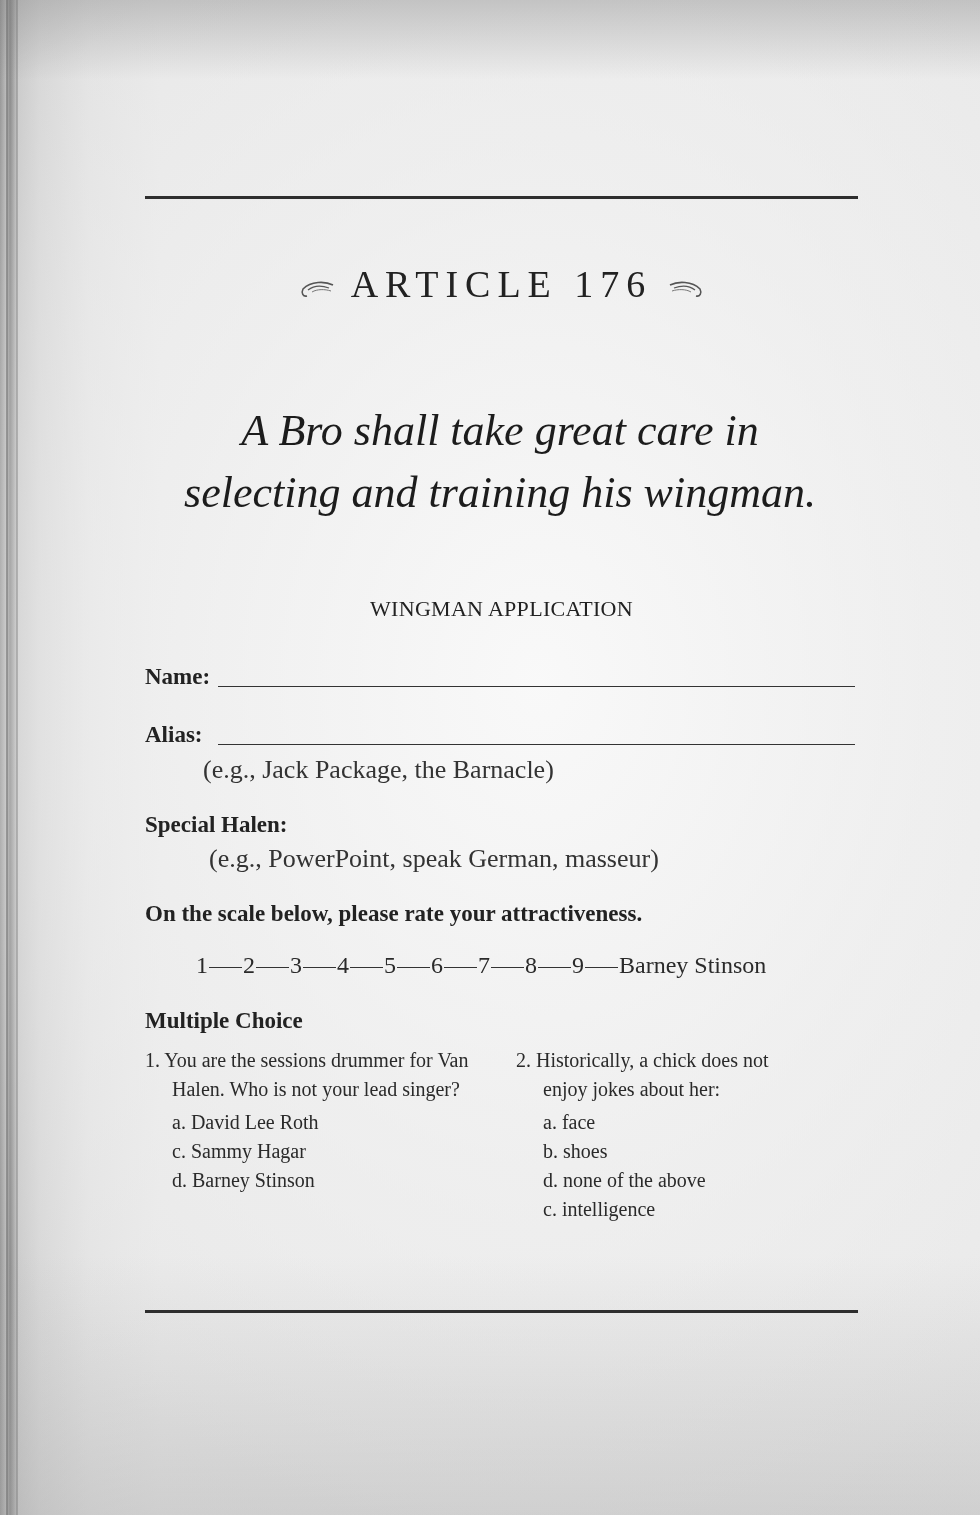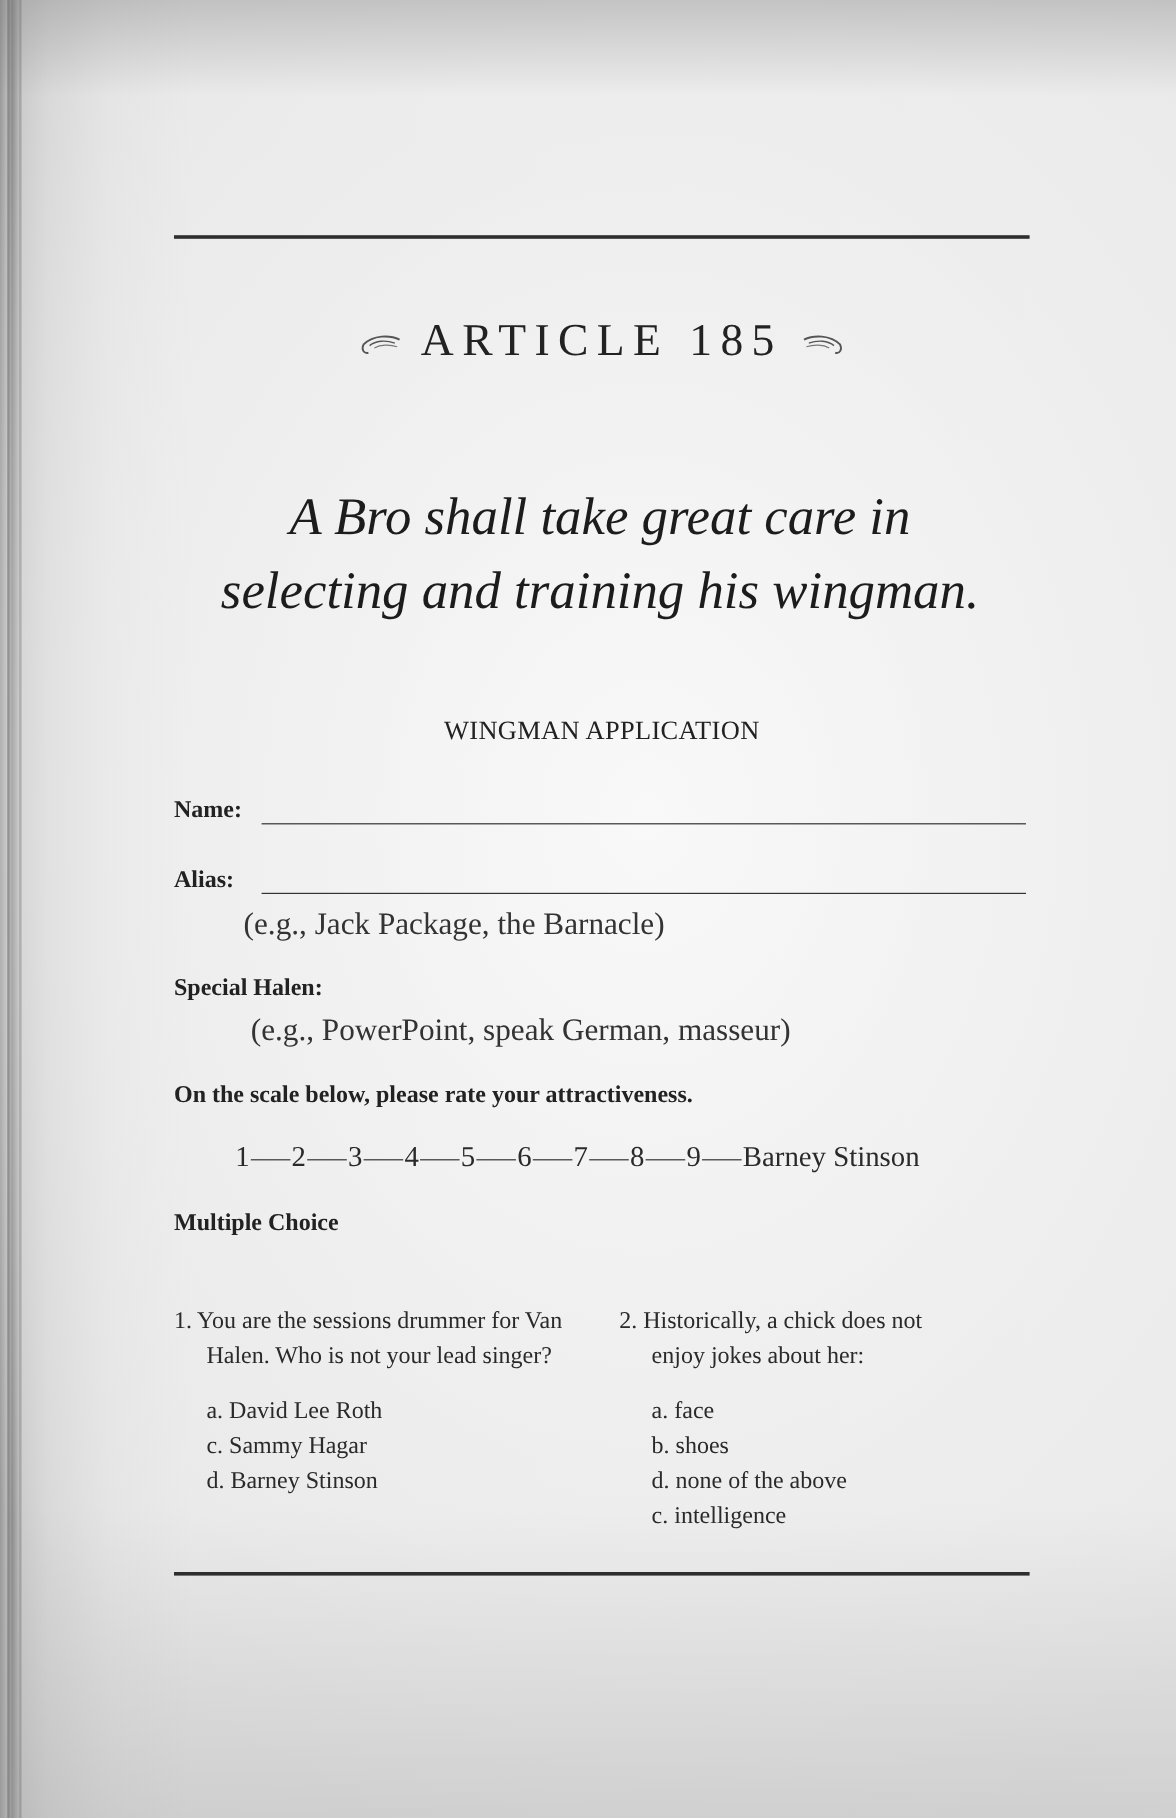--- a/index.html
+++ b/index.html
@@ -31,46 +31,46 @@
     }
     .article-head .flourish { display: inline-block; vertical-align: middle; margin: 0 14px; color: #555; }
     .subtitle {
       position: absolute; top: 400px; left: 0; width: 1000px; text-align: center;
       font-style: italic; font-size: 44px; line-height: 62px; color: #1c1c1c;
     }
     .form-title {
       position: absolute; top: 596px; left: 0; width: 1003px; text-align: center;
       font-size: 22px; letter-spacing: .3px; color: #222;
     }
-    .lbl { position: absolute; font-size: 20px; font-weight: bold; color: #222; }
+    .lbl { position: absolute; font-size: 23px; font-weight: bold; color: #222; }
     .field-line { position: absolute; left: 218px; width: 637px; height: 1px; background: #333; }
     .hint { position: absolute; font-size: 26px; color: #333; }
     .scale { position: absolute; top: 952px; left: 196px; font-size: 24px; color: #2a2a2a; white-space: nowrap; }
     .scale .dash { display: inline-block; width: 33px; height: 1px; background: #333; vertical-align: middle; margin: 0 1px; }
     .q { position: absolute; font-size: 20px; line-height: 29px; color: #2a2a2a; }
-    .q .stem { padding-left: 27px; text-indent: -27px; margin-top: 41px; }
-    .q .opts { margin-top: 17px; padding-left: 27px; }
+    .q .stem { padding-left: 27px; text-indent: -27px; }
+    .q .opts { margin-top: 4px; padding-left: 27px; }
   </style>
 </head>
 <body>
 
 <div class="paper"></div>
 <div class="spine-line" style="left:6px"></div>
 <div class="spine-line" style="left:16px; opacity:.35"></div>
 
 <div class="rule" style="top:196px"></div>
 
 <div class="article-head">
   <span class="flourish">
     <svg width="38" height="22" viewBox="0 0 38 22">
         <path d="M34 6 C 26 2, 12 2, 4 10 C 2 14, 4 18, 8 17" fill="none" stroke="#555" stroke-width="1.6"></path>
         <path d="M30 9 C 22 6, 14 7, 9 11" fill="none" stroke="#555" stroke-width="1.2"></path>
         <path d="M32 12 C 26 10, 18 10, 13 13" fill="none" stroke="#777" stroke-width="1"></path>
       </svg>
-  </span><span>ARTICLE 185</span><span class="flourish">
+  </span><span>ARTICLE 176</span><span class="flourish">
     <svg width="38" height="22" viewBox="0 0 38 22">
         <path d="M4 6 C 12 2, 26 2, 34 10 C 36 14, 34 18, 30 17" fill="none" stroke="#555" stroke-width="1.6"></path>
         <path d="M8 9 C 16 6, 24 7, 29 11" fill="none" stroke="#555" stroke-width="1.2"></path>
         <path d="M6 12 C 12 10, 20 10, 25 13" fill="none" stroke="#777" stroke-width="1"></path>
       </svg>
   </span>
 </div>
 
 <div class="subtitle">
   <div>A Bro shall take great care in</div>

